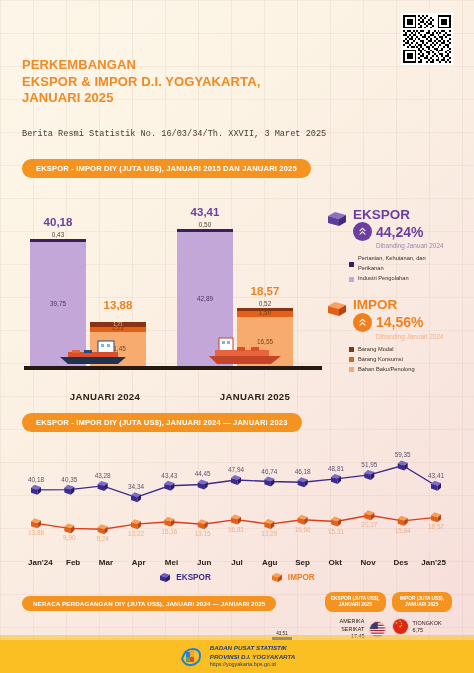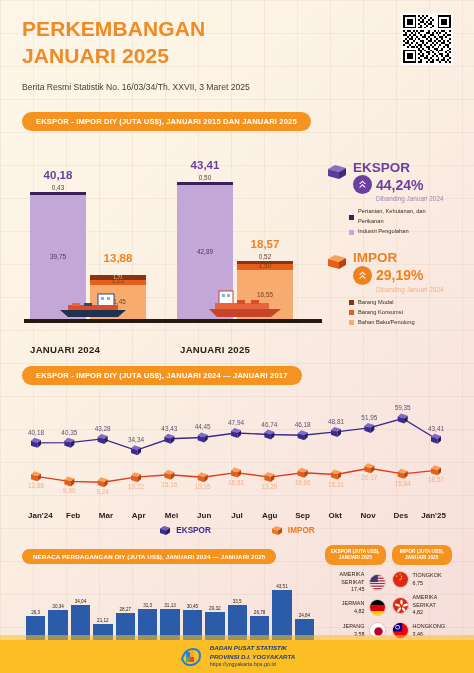--- a/index.html
+++ b/index.html
@@ -21,25 +21,26 @@
     pointer-events: none;
     z-index: 0;
   }
   .page { position: relative; z-index: 1; padding: 0 22px; }
 
   
   .header { padding-top: 16px; position: relative; }
   .title {
     color: #f08a24;
     font-weight: bold;
-    font-size: 21px;
+    font-size: 13px;
     line-height: 1.28;
     letter-spacing: .1px;
+    margin-top: 41px;
   }
-  .subtitle { font-size: 8.6px; color: #4a3a2c; margin-top: 12px; }
+  .subtitle { font-size: 8.6px; color: #4a3a2c; margin-top: 22px; font-family: Liberation Mono, monospace; }
   .qr {
     position: absolute; right: -1px; top: 13px;
     width: 52px; height: 52px; background: #fff; padding: 2px;
   }
   .qr svg { display: block; }
 
   
   .banner {
     background: #f4931f;
     color: #fff;
@@ -72,21 +73,21 @@
     position: absolute; bottom: 100%; left: 50%; transform: translateX(-50%);
     font-size: 6.3px; color: #5b4330; margin-bottom: 1px; white-space: nowrap;
   }
   .e-dark { background: #3a1f5d; }
   .e-light { background: #c3a7d9; color: #51345f; }
   .i-dark { background: #8a3310; }
   .i-mid { background: #e2601a; }
   .i-light { background: #f7ab6e; color: #7a4218; }
   .ground { height: 4px; background: #241a12; margin: 0 2px; }
   .pair-labels { display: flex; padding-left: 8px; margin-top: 7px; }
-  .pair-labels div { width: 150px; font-size: 9.6px; font-weight: bold; color: #2d2017; letter-spacing: .3px; }
+  .pair-labels div { width: 150px; text-align: center; font-size: 9.6px; font-weight: bold; color: #2d2017; letter-spacing: .3px; }
   .ship { position: absolute; bottom: 18px; pointer-events: none; }
 
   
   .stats { width: 128px; padding-top: 20px; padding-left: 2px; }
   .stat-row { display: flex; align-items: flex-start; gap: 5px; }
   .stat-icon { width: 22px; flex: 0 0 22px; padding-top: 2px; }
   .stat-name { font-size: 13.5px; font-weight: bold; line-height: 1; }
   .stat-name.exp { color: #6b3fa0; }
   .stat-name.imp { color: #f0801e; }
   .pct-row { display: flex; align-items: center; gap: 4px; margin-top: 1px; }
@@ -152,20 +153,21 @@
 </head>
 <body>
 
 <div class="grid-overlay"></div>
 
 <div class="page">
 
   <div class="header">
     <div class="title">
       <div>PERKEMBANGAN</div>
+      <div>EKSPOR &amp; IMPOR D.I. YOGYAKARTA,</div>
       <div>JANUARI 2025</div>
     </div>
     <div class="subtitle">Berita Resmi Statistik No. 16/03/34/Th. XXVII, 3 Maret 2025</div>
     <div class="qr">
       <svg width="48" height="48" viewBox="0 0 25 25" shape-rendering="crispEdges">
         <rect width="25" height="25" fill="#fff"></rect>
         <g fill="#000">
           <rect x="0" y="0" width="7" height="1"></rect>
             <rect x="0" y="6" width="7" height="1"></rect>
           <rect x="0" y="0" width="1" height="7"></rect>
@@ -468,21 +470,21 @@
           </div>
           <div style="flex:1;">
             <div class="stat-name imp">IMPOR</div>
             <div class="pct-row">
               <div class="pct-badge imp">
                 <svg width="11" height="11" viewBox="0 0 11 11">
                   <path d="M5.5 1.5 L9 5 L7.6 5 L5.5 3 L3.4 5 L2 5 Z" fill="#fff"></path>
                   <path d="M5.5 5 L9 8.5 L7.6 8.5 L5.5 6.5 L3.4 8.5 L2 8.5 Z" fill="#fff"></path>
                 </svg>
               </div>
-              <div class="pct-val imp">29,19%</div>
+              <div class="pct-val imp">14,56%</div>
             </div>
             <div class="cmp imp">Dibanding Januari 2024</div>
           </div>
         </div>
         <div class="legend-list">
           <div class="legend-item">
             <span class="sw" style="background:#8a3310;"></span>
             <span>Barang Modal</span>
           </div>
           <div class="legend-item">
@@ -497,21 +499,21 @@
       </div>
     </div>
   </div>
 
   <div class="pair-labels">
     <div>JANUARI 2024</div>
     <div>JANUARI 2025</div>
   </div>
 
   <div class="panel2">
-    <div class="banner">EKSPOR - IMPOR DIY (JUTA US$), JANUARI 2024 — JANUARI 2017</div>
+    <div class="banner">EKSPOR - IMPOR DIY (JUTA US$), JANUARI 2024 — JANUARI 2023</div>
     <div class="linechart">
       <svg id="line-svg" width="430" height="118" viewBox="0 0 430 118">
           <path d="M14 50.86181818181819 L47.33333333333333 50.64545454545455 L80.66666666666666 46.916363636363634 L114 58.29454545454545 L147.33333333333331 46.72545454545454 L180.66666666666669 45.42727272727272 L214 40.985454545454544 L247.33333333333334 42.51272727272727 L280.66666666666663 43.22545454545455 L314 39.878181818181815 L347.33333333333337 35.88181818181818 L380.66666666666663 26.46363636363636 L414 46.75090909090909" fill="none" stroke="#3c2a8c" stroke-width="1.4"></path>
           <g>
             <path d="M9 48.86181818181819 L12.5 45.86181818181819 L19 48.06181818181819 L15.5 51.06181818181819 Z" fill="#7a6cc8"></path>
             <path d="M9 48.86181818181819 L15.5 51.06181818181819 L15.5 55.86181818181819 L9 53.661818181818184 Z" fill="#3c2a8c"></path>
             <path d="M15.5 51.06181818181819 L19 48.06181818181819 L19 52.86181818181819 L15.5 55.86181818181819 Z" fill="#2a1b66"></path>
             <text x="14" y="42.86181818181819" text-anchor="middle" font-size="6.4" font-family="&quot;Liberation Sans&quot;, sans-serif" fill="#5c5270">40,18</text>
           </g>
           <g>

